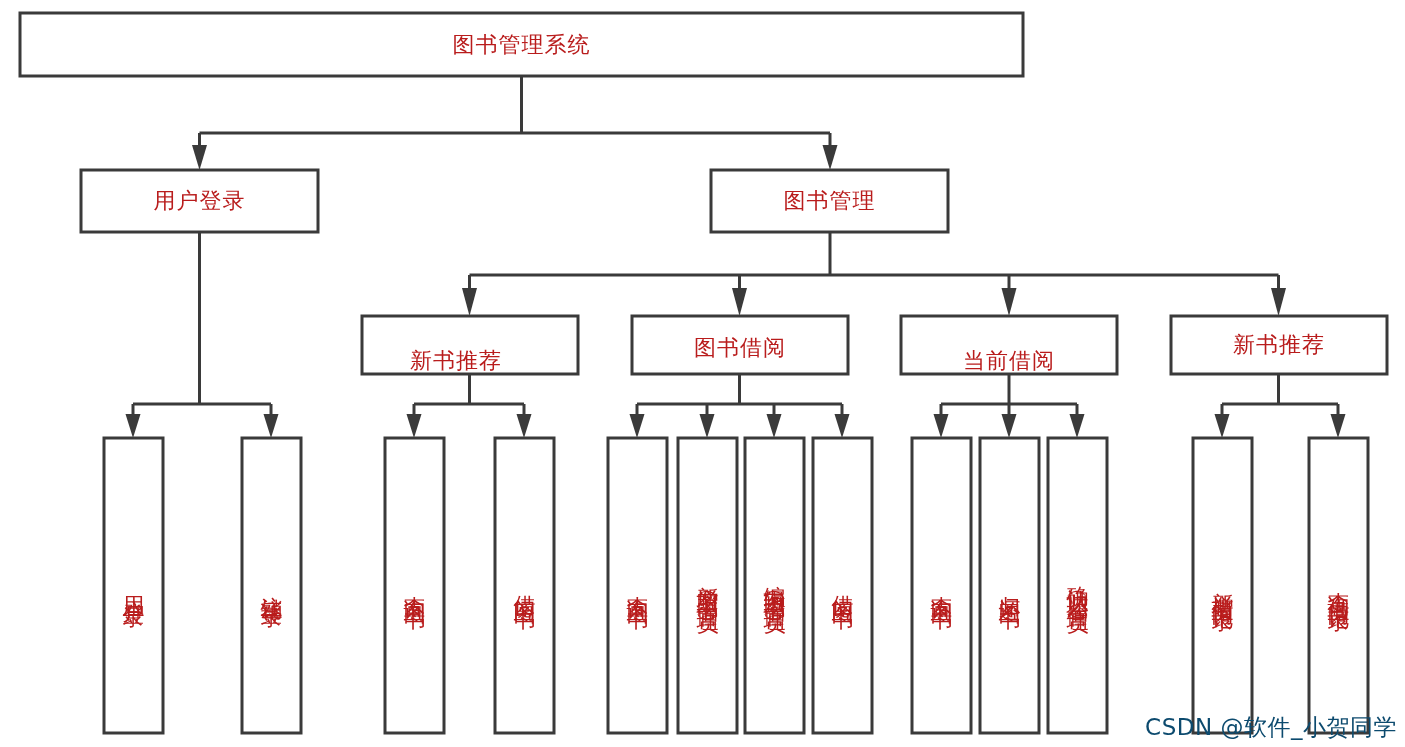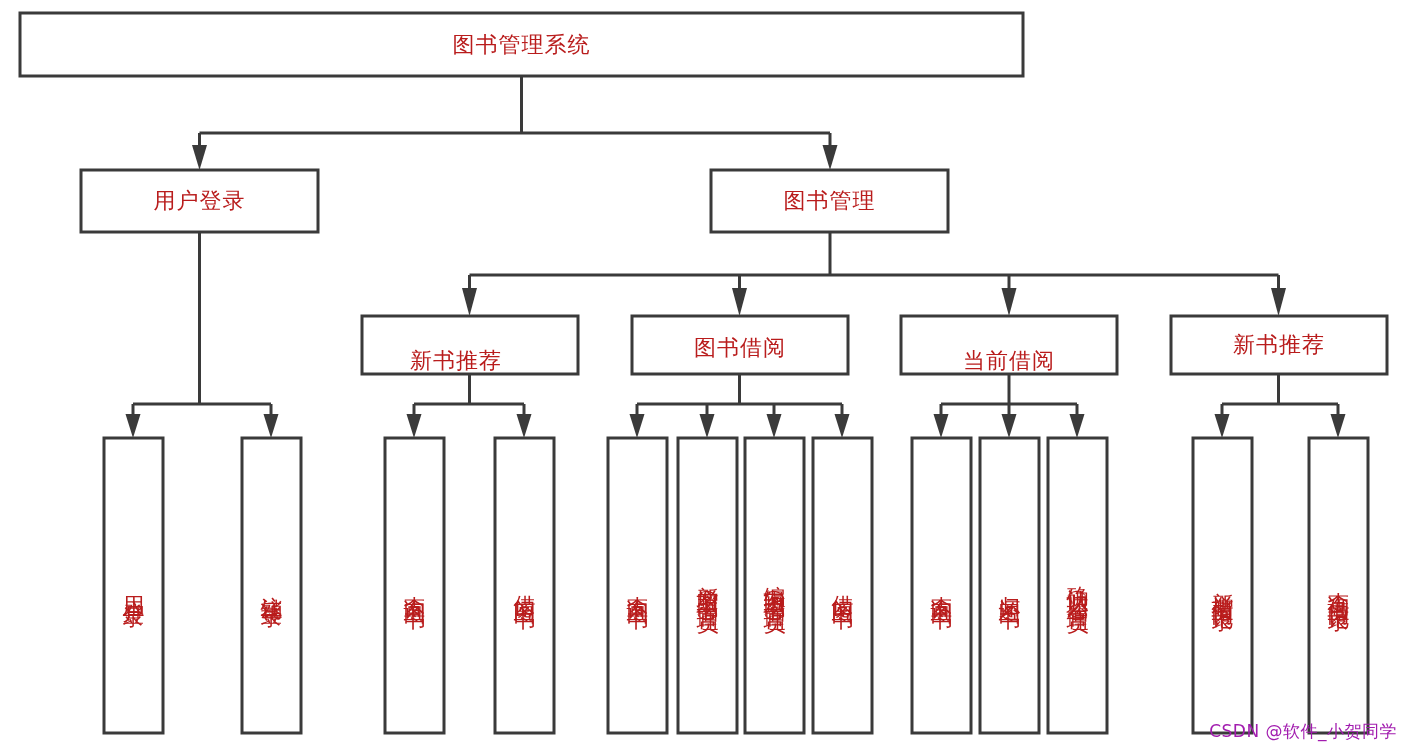--- a/index.html
+++ b/index.html
@@ -23,21 +23,21 @@
   .node-label.horiz{font-size:22px;letter-spacing:1px;white-space:nowrap;}
   .node-label.vert{
     writing-mode:vertical-rl;
     text-orientation:upright;
     font-size:22px;
     letter-spacing:4px;
     line-height:1;
   }
   #watermark{
     position:absolute;right:8px;bottom:4px;
-    font-size:17px;color:#a21caf;
+    font-size:23px;color:#0c4a6e;
     font-family:"DejaVu Sans","Liberation Sans",sans-serif;
     white-space:nowrap;letter-spacing:.5px;margin-left:12px;
   }
 </style>
 </head>
 <body>
 
 <div id="diagram-root">
 
   <svg id="tree" viewBox="0 0 1405 747">

